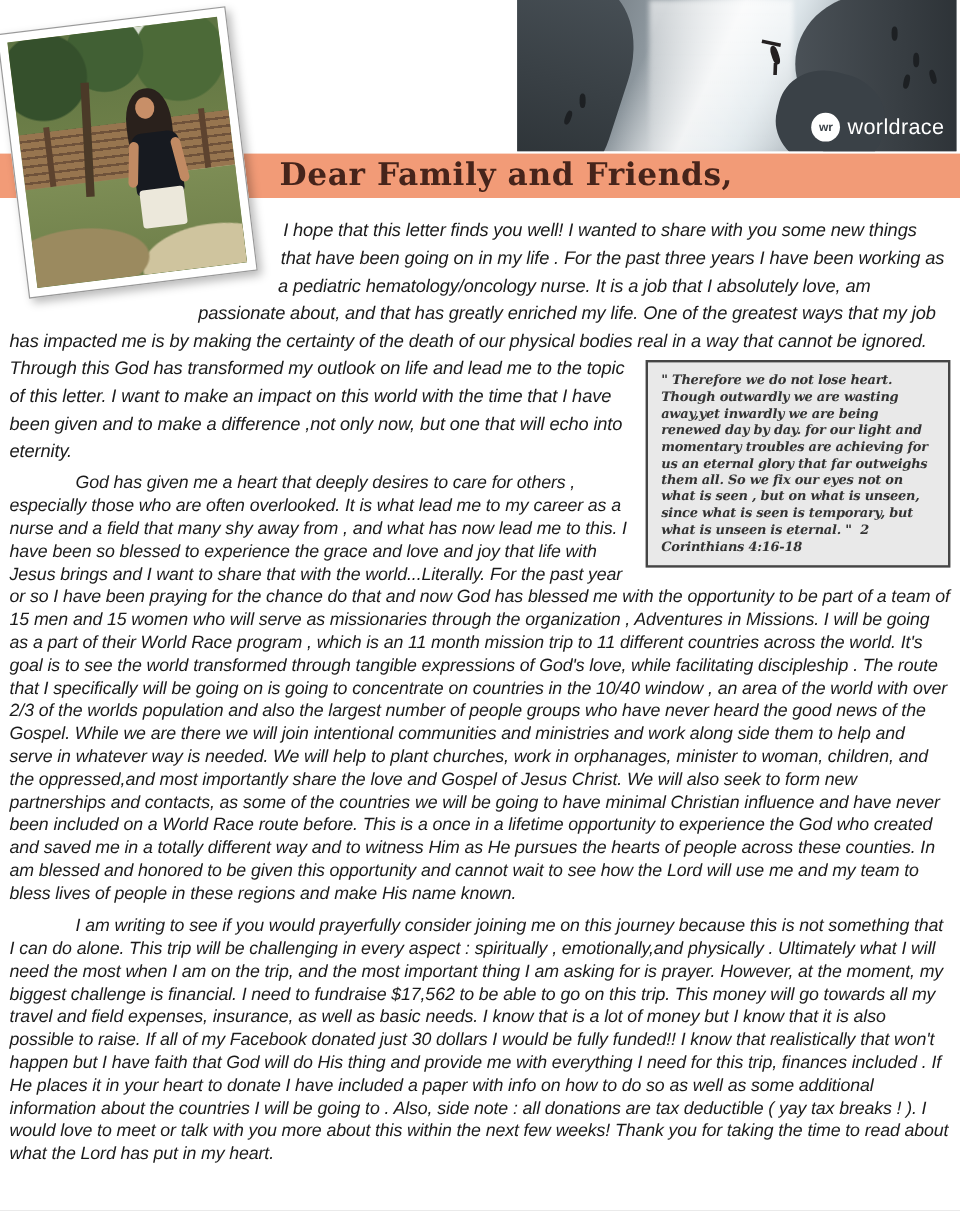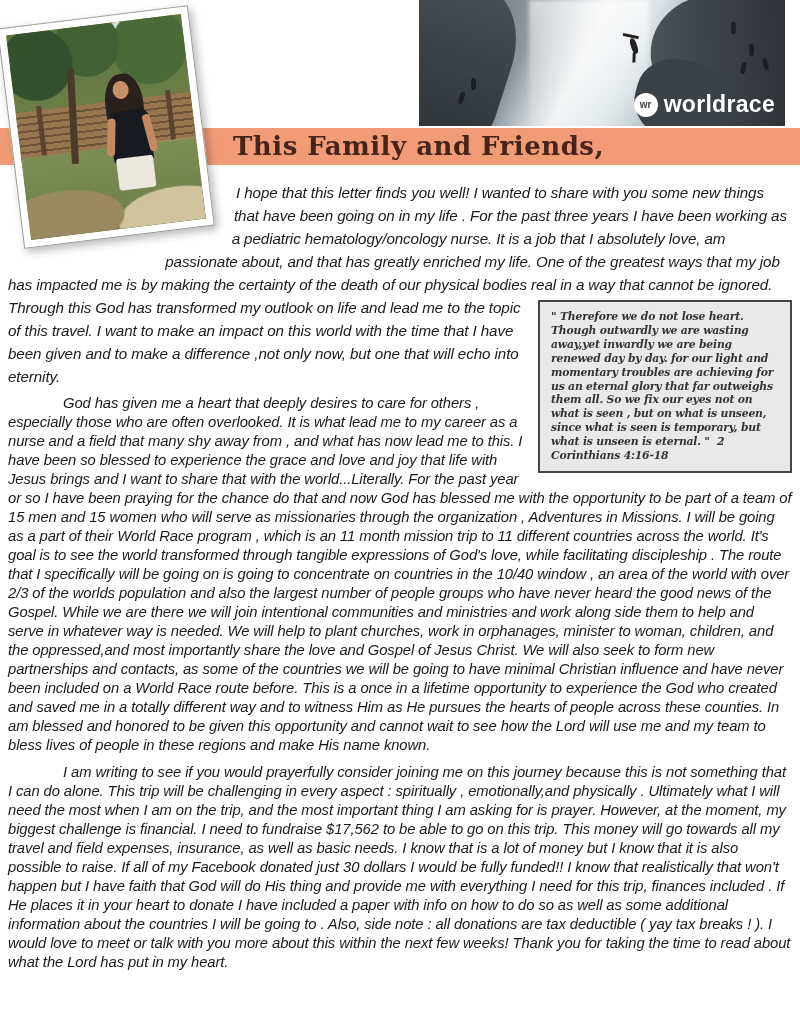--- a/index.html
+++ b/index.html
@@ -5,37 +5,37 @@
   html,body{margin:0;padding:0;background:#c9c9c9;}
   .page{position:relative;width:800px;height:1009px;background:#ffffff;overflow:hidden;
         font-family:"Liberation Sans",sans-serif;color:#1b1b1b;margin:0 auto;}
 
   
   .banner{position:absolute;left:0;top:128px;width:800px;height:37px;background:#F29B77;z-index:1;}
   .banner h1{margin:0;padding-left:233px;font-family:"DejaVu Serif","Liberation Serif",serif;
              font-weight:bold;font-size:26px;line-height:37px;letter-spacing:.5px;color:#46241B;}
 
   
-  .hero{position:absolute;left:419px;top:0;width:366px;height:126px;overflow:hidden;z-index:0;
+  .hero{position:absolute;left:431px;top:0;width:366px;height:126px;overflow:hidden;z-index:0;
         background:
           linear-gradient(115deg, rgba(0,0,0,0) 30%, rgba(255,255,255,.82) 45%, rgba(228,236,240,.9) 56%, rgba(0,0,0,0) 76%),
           linear-gradient(105deg,#565d63 0%,#8a949b 28%,#bcc7cd 50%,#78828a 72%,#454c52 100%);}
   .rock{position:absolute;background:linear-gradient(#474f55,#2c3236);}
   .rock.l1{left:-30px;top:-20px;width:120px;height:170px;transform:rotate(18deg);border-radius:0 40% 30% 0;}
   .rock.r1{right:-40px;top:-10px;width:170px;height:160px;transform:rotate(-12deg);border-radius:35% 0 0 45%;background:linear-gradient(100deg,#4c5359,#23282c);}
   .rock.r2{right:60px;top:60px;width:90px;height:80px;transform:rotate(14deg);border-radius:45%;background:#3a4147;}
   .mist{position:absolute;left:110px;top:0;width:120px;height:126px;background:linear-gradient(rgba(255,255,255,.65),rgba(255,255,255,.1));filter:blur(2px);}
   .person-dot{position:absolute;width:5px;height:12px;background:#1d2023;border-radius:40%;}
   .jumper{position:absolute;left:212px;top:38px;width:6px;height:16px;background:#242021;border-radius:40%;transform:rotate(-18deg);}
   .jumper:before{content:"";position:absolute;left:-5px;top:-4px;width:16px;height:3px;background:#242021;transform:rotate(30deg);}
   .jumper:after{content:"";position:absolute;left:-2px;top:14px;width:3px;height:10px;background:#242021;transform:rotate(20deg);}
   .wr-logo{position:absolute;right:10px;bottom:8px;display:flex;align-items:center;gap:6px;}
   .wr-mark{width:24px;height:24px;border-radius:50%;background:#ffffff;color:#3a4147;
            font-weight:bold;font-size:10px;display:flex;align-items:center;justify-content:center;}
-  .wr-text{color:#ffffff;font-size:23px;letter-spacing:.3px;font-weight:700;}
+  .wr-text{color:#ffffff;font-size:18px;letter-spacing:.3px;font-weight:400;}
 
   
   .polaroid{position:absolute;left:10px;top:16px;width:192px;height:222px;background:#fff;
             border:1px solid #9a9a9a;box-shadow:3px 4px 8px rgba(0,0,0,.28);
             transform:rotate(-7deg);z-index:2;padding:7px;box-sizing:border-box;}
   .photo{position:relative;width:100%;height:100%;overflow:hidden;background:#7d8d55;}
   .ph-trees{position:absolute;left:0;top:0;width:100%;height:45%;
     background:
       radial-gradient(circle at 15% 35%,#35502c 0 22%,rgba(0,0,0,0) 23%),
       radial-gradient(circle at 45% 20%,#416034 0 26%,rgba(0,0,0,0) 27%),
@@ -88,21 +88,21 @@
     <div class="person-dot" style="left:330px;top:44px;"></div>
     <div class="person-dot" style="left:344px;top:58px;transform:rotate(-15deg);"></div>
     <div class="person-dot" style="left:322px;top:62px;transform:rotate(12deg);"></div>
     <div class="wr-logo">
       <span class="wr-mark">wr</span>
       <span class="wr-text">worldrace</span>
     </div>
   </div>
 
   <div class="banner">
-    <h1>This Family and Friends,</h1>
+    <h1>Dear Family and Friends,</h1>
   </div>
 
   <div class="polaroid">
     <div class="photo">
       <div class="ph-trees"></div>
       <div class="ph-fence"></div>
       <div class="ph-post" style="left:12%;"></div>
       <div class="ph-post" style="left:86%;"></div>
       <div class="ph-grass"></div>
       <div class="ph-trunk"></div>
@@ -112,19 +112,19 @@
       <div class="p-arm" style="left:50%;top:46%;transform:rotate(8deg);"></div>
       <div class="p-arm" style="left:72%;top:46%;transform:rotate(-8deg);"></div>
       <div class="p-skirt"></div>
     </div>
   </div>
 
   <div class="letter-body">
     <div class="photo-spacer"></div>
     <p class="p1"><span>I  hope that this letter finds you well! I wanted to share with you some new things that have been going on in my life . For the past three years  I have been working as a pediatric hematology/oncology nurse. It is a job that I absolutely love, am passionate about, and that has  greatly enriched my life. One of the greatest ways that my job has impacted me is by making the certainty of the death of our physical bodies real in a way that cannot be ignored.</span>
       <span class="quote-box"><span>" Therefore we do not lose heart. Though outwardly we are wasting away,yet inwardly we are being renewed day by day. for our light and momentary troubles are achieving for us an eternal glory that far outweighs them all. So we fix our eyes not on what is seen , but on what is unseen, since what is seen is temporary, but what is unseen is eternal. "</span>&nbsp; <span>2 Corinthians 4:16-18</span></span>
-      <span>Through this God has transformed my outlook on life and lead me to the topic of this travel.  I want  to make an impact on this world with the time that I have been given and to make a difference ,not only now,  but one that will echo into eternity.</span></p>
+      <span>Through this God has transformed my outlook on life and lead me to the topic of this letter.  I want  to make an impact on this world with the time that I have been given and to make a difference ,not only now,  but one that will echo into eternity.</span></p>
     <p class="indent">God has given me a heart that deeply desires to care for others , especially those who are often overlooked. It is what lead me to my career as a nurse and a field that many shy away from , and what has now lead me to this. I have been so blessed to experience the grace and love and joy that life with Jesus brings and I want to share that with the world...Literally. For the past year or so I have been praying for the chance  do that and now God has blessed me with the opportunity to be part of a team of 15 men and 15 women who will serve as missionaries through the organization , Adventures in Missions. I will be going as a part of their World Race program , which is an 11 month mission trip to 11 different countries across the world.  It's goal is to see the world transformed through tangible expressions of God's love, while facilitating discipleship . The route that I specifically will be going on is going to concentrate on countries in the 10/40 window , an area of the world with over 2/3 of the worlds population and also the largest number of people groups who have never heard the good news of the Gospel.  While we are there we will join intentional communities and ministries and work along side them to help and serve in whatever way is needed.  We will help to plant churches, work in orphanages, minister to woman,  children, and the oppressed,and most importantly share the love and Gospel of Jesus Christ. We will also seek to form new partnerships and contacts, as some of the countries we will be going to have minimal Christian influence and have never been included on a World Race route before. This is a once in a lifetime opportunity to experience the God who created and saved me in a totally different way and to witness  Him as He pursues the hearts of people across these counties. In am blessed and honored to be given this opportunity and cannot wait to see how the Lord will use me and my team to bless lives of people in these regions and make His name known.</p>
     <p class="indent">I am writing to see  if you would prayerfully consider joining me on this journey because this is not something that I can do alone. This trip will be challenging in every aspect : spiritually , emotionally,and physically . Ultimately what I will need the most when I am on the trip, and the most important thing I  am asking for is prayer. However, at  the moment, my biggest challenge is financial.  I need to fundraise $17,562 to be able to go on this trip. This money will go towards all my travel and field expenses, insurance, as well as basic needs. I know that is a lot of money but I know that it is also possible to raise.  If all of my Facebook donated just 30 dollars I would be fully funded!! I know that realistically that won't happen but I have faith that God will do His thing and  provide me with everything I need for this trip, finances included . If He places it in your heart to donate I have included a paper with info on how to do so as well as some additional information about the countries I will be going to .  Also, side note : all donations are tax deductible ( yay tax breaks ! ). I would love to meet or talk with you more about this within the next few weeks! Thank you for taking the time to read about what the Lord has put in my heart.</p>
 
   </div>
 
 </div>
 
 </body></html>

